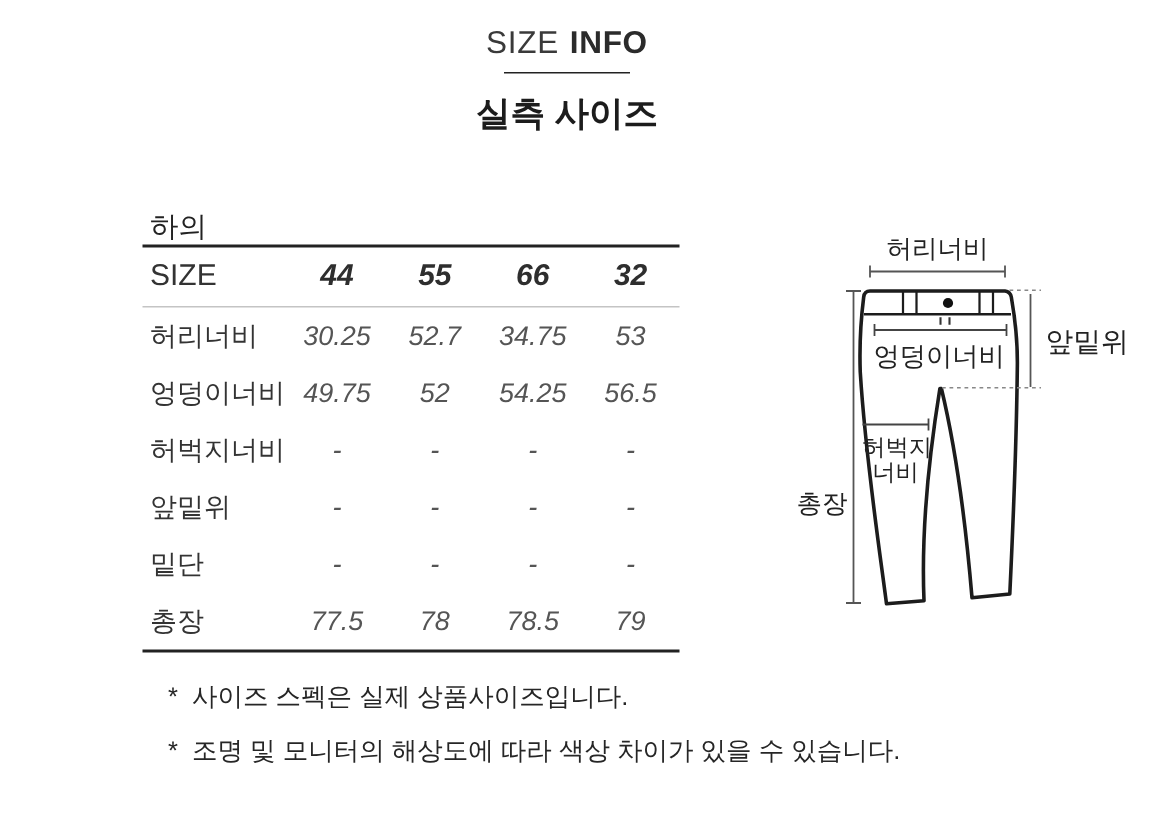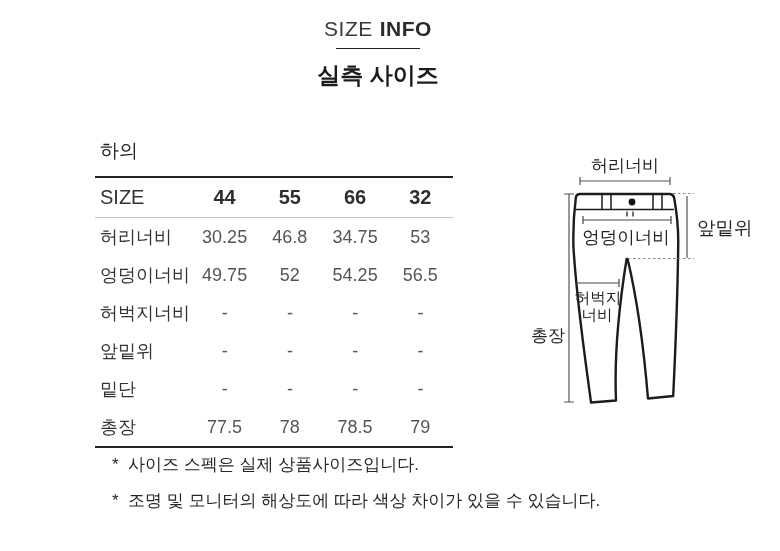--- a/index.html
+++ b/index.html
@@ -22,35 +22,35 @@
   .title .t-bold { font-weight: 700; color: #2b2b2b; margin-left: 7px; }
   .title-divider {
     width: 84px; height: 0;
     border-top: 1.5px solid #222;
     margin: 8px auto 0 auto;
   }
   .subtitle { font-size: 23px; line-height: 26px; font-weight: 600; color: #1c1c1c; margin-top: 13px; }
 
   
   .table-wrap { position: absolute; left: 95px; top: 138px; width: 358px; }
-  .section-label { font-size: 19px; font-weight: 500; color: #222; height: 21px; margin-bottom: 17px; padding-left: 5px; }
+  .section-label { font-size: 19px; font-weight: 500; color: #222; height: 21px; margin-bottom: 4px; padding-left: 5px; }
   .tbl { border-top: 2px solid #222; border-bottom: 2px solid #222; }
   .tr {
     display: grid;
     grid-template-columns: 97px 1fr 1fr 1fr 1fr;
     align-items: center;
   }
   .tr.head {
     height: 39px;
     border-bottom: 1px solid #c4c4c4;
     font-size: 20px; font-weight: 700; color: #2e2e2e;
   }
   .tr.body { height: 38px; font-size: 18px; }
   .td-label { text-align: left; padding-left: 5px; color: #333; font-weight: 500; white-space: nowrap; }
-  .td-val { text-align: center; color: #555; font-weight: 400; }
+  .td-val { text-align: center; color: #555; font-weight: 400; font-style: italic; }
   .tr.head .td-val { color: #2e2e2e; font-weight: 700; }
 
   
   .diagram { position: absolute; left: 525px; top: 150px; width: 255px; height: 300px; }
   .diagram svg { display: block; }
   .dm-label { font-family: "Liberation Sans", "DejaVu Sans", sans-serif; fill: #222; }
 
   
   .notes { position: absolute; left: 112px; top: 452px; width: 640px; font-size: 17px; line-height: 25px; color: #262626; }
   .note { display: flex; }
@@ -76,21 +76,21 @@
       <div class="td-label">SIZE</div>
       <div class="td-val">44</div>
       <div class="td-val">55</div>
       <div class="td-val">66</div>
       <div class="td-val">32</div>
     </div>
 
     <div class="tr body">
       <div class="td-label">허리너비</div>
       <div class="td-val">30.25</div>
-      <div class="td-val">46.8</div>
+      <div class="td-val">52.7</div>
       <div class="td-val">34.75</div>
       <div class="td-val">53</div>
     </div>
     <div class="tr body">
       <div class="td-label">엉덩이너비</div>
       <div class="td-val">49.75</div>
       <div class="td-val">52</div>
       <div class="td-val">54.25</div>
       <div class="td-val">56.5</div>
     </div>

